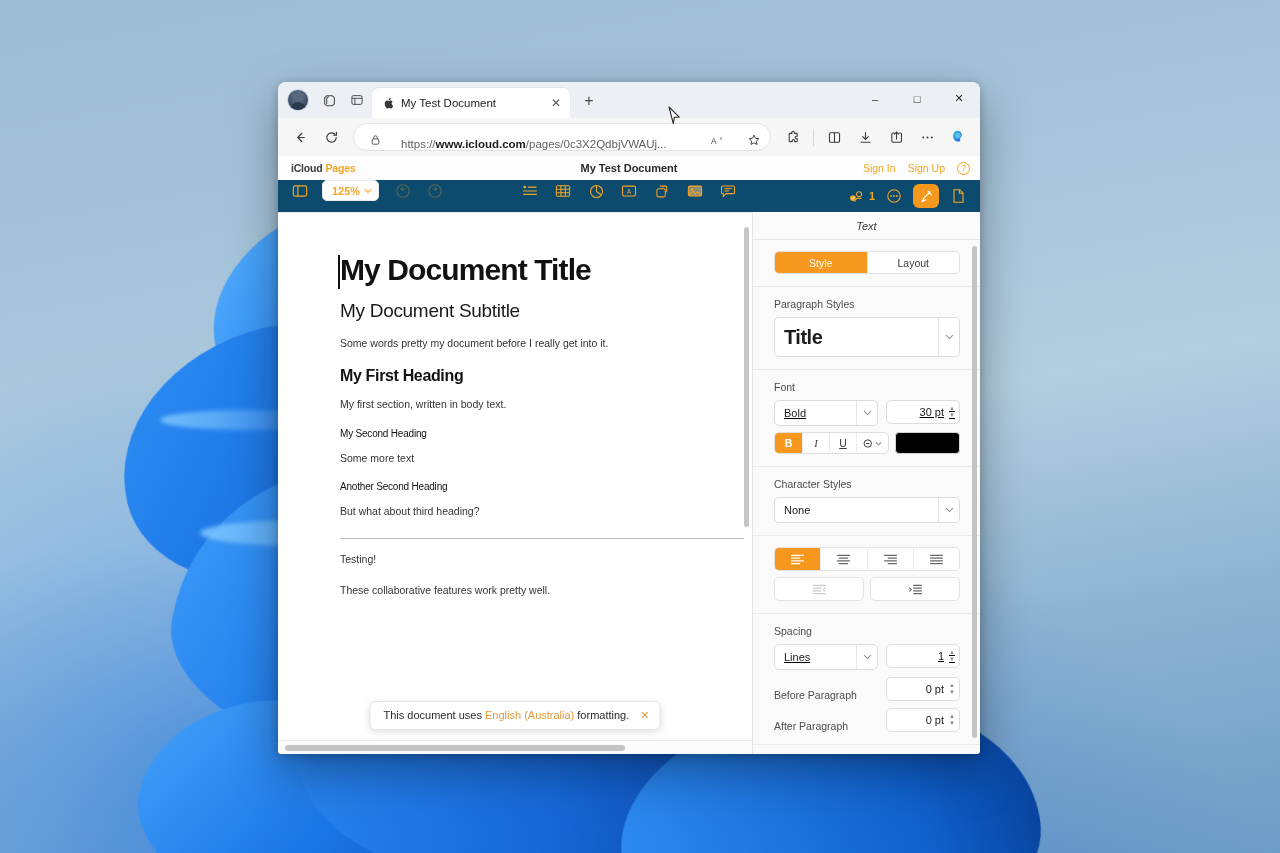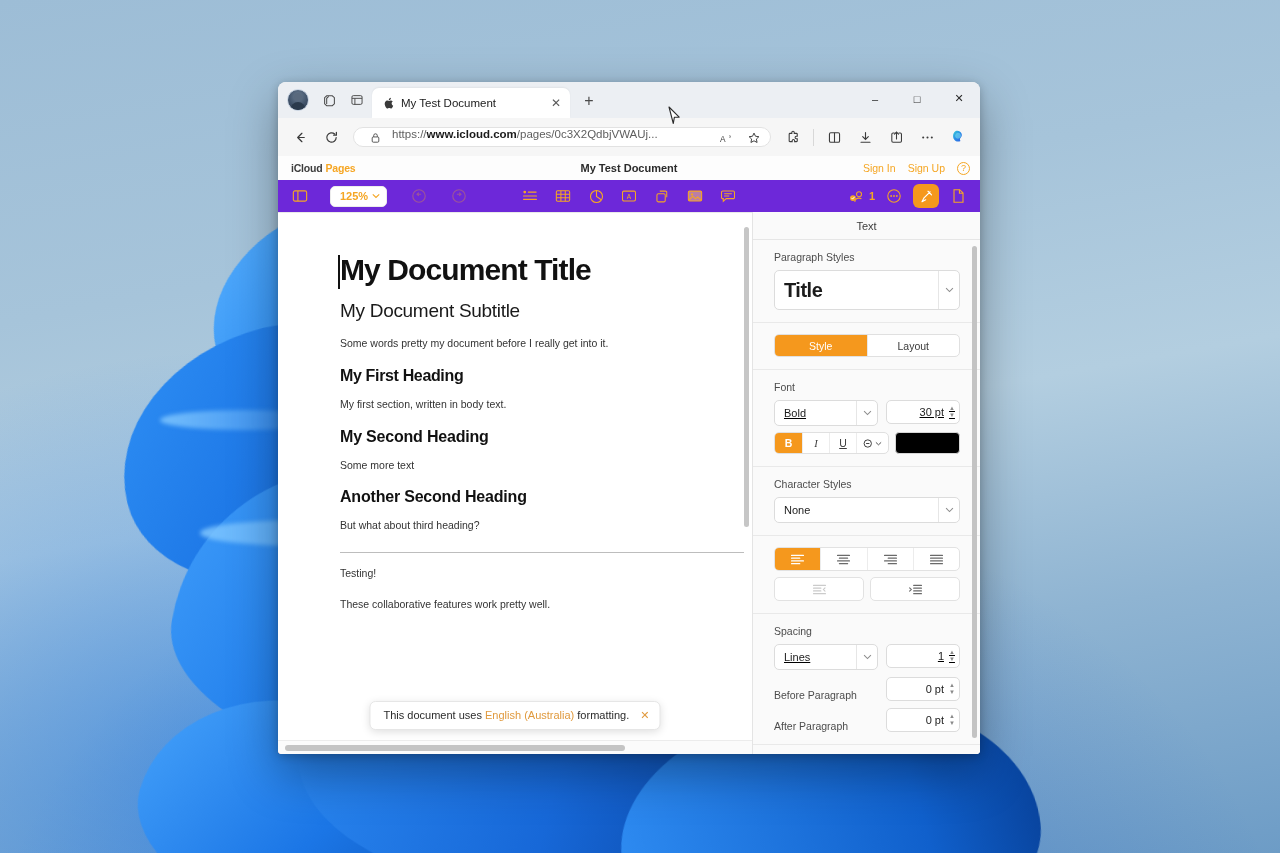--- a/index.html
+++ b/index.html
@@ -102,22 +102,22 @@
         color: #2b2b2b; font-size: 11px; }
 
   
   .addrbar {
     height: 38px; background: #f6f6f6; display: flex; align-items: center;
     padding: 0 8px; gap: 3px; flex: 0 0 38px;
   }
   .nav-btn { width: 28px; height: 28px; display: flex; align-items: center; justify-content: center;
              border-radius: 4px; color: #3c3c3c; }
   .omnibox {
-    flex: 1; height: 20px; background: #fff; border-radius: 14px;
-    display: flex; align-items: flex-start; padding: 0 6px 0 11px; gap: 7px;
+    flex: 1; height: 28px; background: #fff; border-radius: 14px;
+    display: flex; align-items: flex-end; padding: 0 6px 0 11px; gap: 16px;
     margin: 0 5px; border: 1px solid #e2e2e2;
   }
   .url { flex: 1; font-size: 11.5px; color: #5e5e5e; white-space: nowrap; overflow: hidden; }
   .url b { color: #1b1b1b; font-weight: 600; }
   .omni-ico { width: 20px; height: 20px; display: flex; align-items: center; justify-content: center; color: #4a4a4a; }
   .sep { width: 1px; height: 17px; background: #d8d8d8; margin: 0 3px; }
 
   
   .ic-header {
     height: 24px; background: #fdfdfd; display: flex; align-items: center;
@@ -130,22 +130,22 @@
     position: absolute; left: 0; right: 0; text-align: center;
     font-size: 11px; font-weight: 700; color: #2b2b2b; pointer-events: none;
   }
   .ic-auth { margin-left: auto; display: flex; align-items: center; gap: 12px; z-index: 2; }
   .ic-auth a { color: #f5a623; font-size: 10.5px; text-decoration: none; }
   .help-ico { width: 13px; height: 13px; border: 1.2px solid #f5a623; border-radius: 50%;
               color: #f5a623; font-size: 9px; display: flex; align-items: center; justify-content: center; }
 
   
   .ic-toolbar {
-    height: 32px; background: #6d28d9; display: flex; align-items: center;
-    padding: 0 10px; gap: 16px; position: relative; flex: 0 0 32px;
+    height: 32px; background: #0c4a6e; display: flex; 
+    padding: 0 10px; gap: 8px; position: relative; flex: 0 0 32px;
   }
   .tb-btn { width: 24px; height: 22px; display: flex; align-items: center; justify-content: center;
             color: #f5a623; border-radius: 4px; }
   .tb-btn.dim { opacity: .34; }
   .zoom-pill {
     height: 21px; padding: 0 6px 0 9px; border: 1px solid #ececec; border-radius: 5px;
     display: flex; align-items: center; gap: 4px; font-size: 11px; color: #f5a623;
     font-weight: 600; background: #fff; margin: 0 4px 0 2px;
   }
   .tb-center { position: absolute; left: 0; right: 0; display: flex; justify-content: center;
@@ -173,21 +173,21 @@
   .doc { width: 404px; }
   .doc-title {
     font-size: 30px; font-weight: 700; letter-spacing: -0.9px; color: #111;
     line-height: 1.14; margin-bottom: 13px; position: relative;
     font-family: "Liberation Sans", sans-serif;
   }
   .caret { position: absolute; left: -2px; top: 2px; width: 1.5px; height: 34px; background: #111; }
   .doc-subtitle { font-size: 19px; font-weight: 400; color: #1a1a1a; letter-spacing: -.3px; margin-bottom: 14px; }
   .doc-body { font-size: 10.5px; color: #333; line-height: 1.5; margin-bottom: 15px; }
   .doc-h1 { font-size: 16px; font-weight: 700; color: #111; letter-spacing: -.35px; margin-bottom: 12px; }
-  .doc-h2 { font-size: 16px; font-weight: 700; color: #111; letter-spacing: -.2px; margin-bottom: 12px; }
+  .doc-h2 { font-size: 10px; font-weight: 400; color: #111; letter-spacing: -.2px; margin-bottom: 12px; }
   .doc-h3 { font-size: 14px; font-weight: 400; color: #222; letter-spacing: -.2px; margin-bottom: 13px; }
   .doc-rule { height: 1px; background: #bdbdbd; margin: 18px 0 13px 0; width: 404px; }
   .vscroll {
     position: absolute; right: 3px; top: 14px; width: 5px; height: 300px;
     background: #c6c6c6; border-radius: 3px;
   }
   .hscroll-track {
     position: absolute; left: 0; right: 0; bottom: 0; height: 14px;
     background: #fbfbfb; border-top: 1px solid #ececec;
   }
@@ -208,21 +208,21 @@
   .toast-x { color: #e09a3e; font-size: 11px; }
 
   
   .inspector {
     width: 228px; flex: 0 0 228px; background: #fafafa;
     border-left: 1px solid #e4e4e4; display: flex; flex-direction: column;
     position: relative; overflow: hidden;
   }
   .insp-title {
     height: 28px; display: flex; align-items: center; justify-content: center;
-    font-size: 11px; color: #3c3c3c; border-bottom: 1px solid #e6e6e6; flex: 0 0 28px;
+    font-size: 11px; color: #3c3c3c; border-bottom: 1px solid #e6e6e6; flex: 0 0 28px; font-style: italic;
   }
   .insp-body { flex: 1; overflow: hidden; position: relative; padding-bottom: 4px; }
   .insp-scroll { position: absolute; right: 3px; top: 6px; width: 5px; height: 492px;
                  background: #c3c3c3; border-radius: 3px; }
   .isec { padding: 11px 20px 12px 21px; border-bottom: 1px solid #e9e9e9; }
   .ilabel { font-size: 10.5px; color: #4c4c4c; margin-bottom: 7px; }
   .select {
     height: 26px; background: #fff; border: 1px solid #dcdcdc; border-radius: 5px;
     display: flex; align-items: center; padding: 0 5px 0 9px; font-size: 11px; color: #1b1b1b;
   }
@@ -548,35 +548,35 @@
       </div>
     </div>
 
     <div class="inspector">
       <div class="insp-title">Text</div>
 
       <div class="insp-body">
         <div class="insp-scroll"></div>
 
         <div class="isec">
+          <div class="segbar">
+            <div class="seg active">Style</div>
+            <div class="seg">Layout</div>
+          </div>
+        </div>
+
+        <div class="isec">
           <div class="ilabel">Paragraph Styles</div>
           <div class="select big">
             <span class="val">Title</span>
             <span class="chev">
               <svg width="9" height="6" viewBox="0 0 10 7" fill="none" stroke="#8d8d8d" stroke-width="1.2">
                   <path d="M1 1.4 5 5.3l4-3.9"></path>
                 </svg>
             </span>
-          </div>
-        </div>
-
-        <div class="isec">
-          <div class="segbar">
-            <div class="seg active">Style</div>
-            <div class="seg">Layout</div>
           </div>
         </div>
 
         <div class="isec">
           <div class="ilabel">Font</div>
 
           <div class="row">
             <div class="select sm">
               <span class="val">Bold</span>
               <span class="chev">

